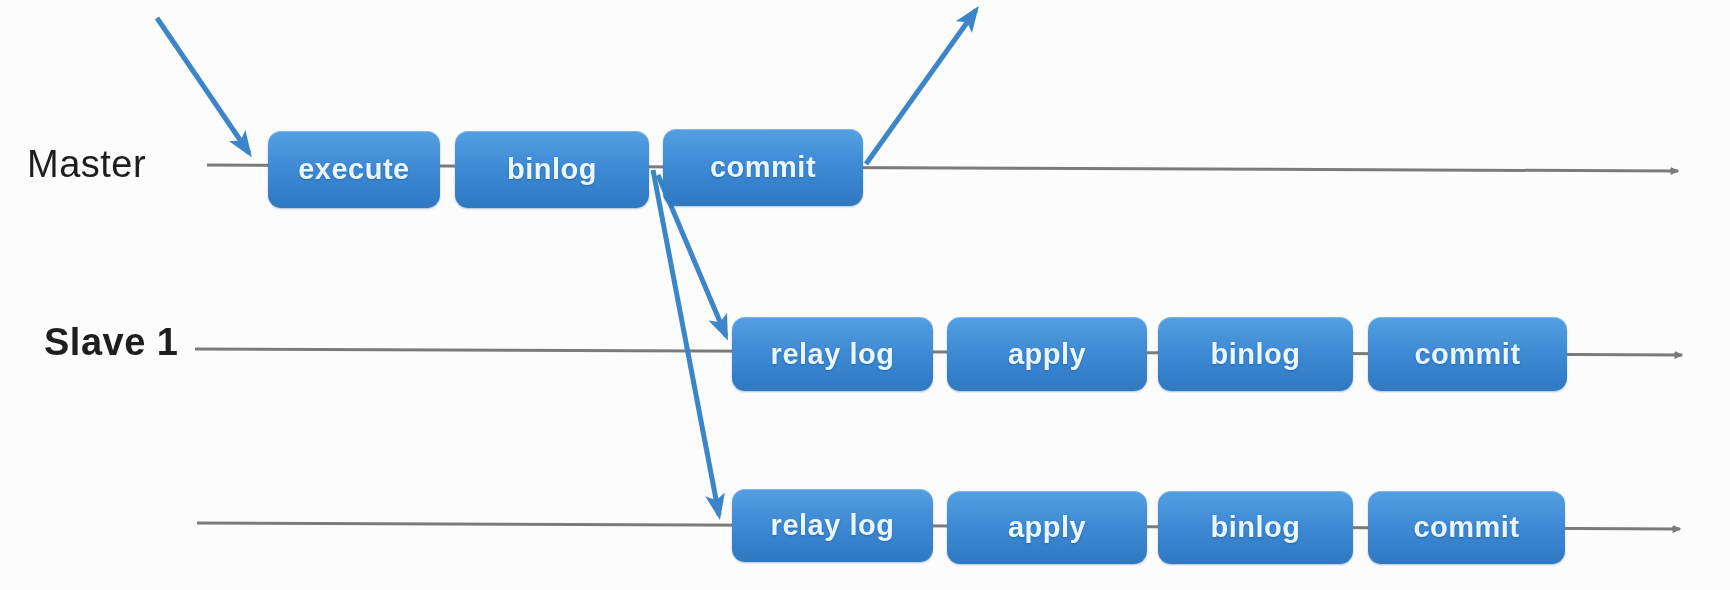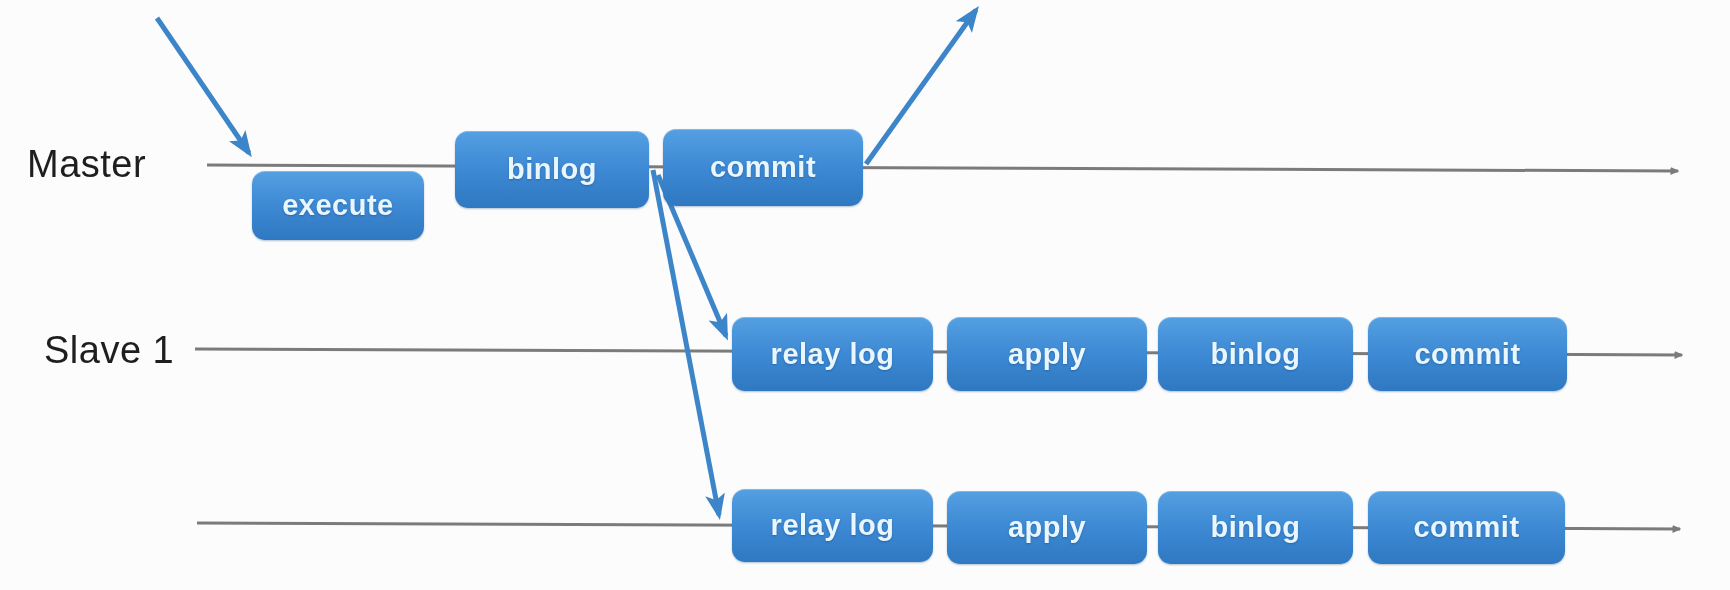--- a/index.html
+++ b/index.html
@@ -67,30 +67,30 @@
         <line x1="197" y1="523" x2="1680" y2="529" stroke="#7b7b7b" stroke-width="3" marker-end="url(#gray-head)"></line>
       </g>
     <g id="flow-group">
         <line x1="157" y1="18" x2="249" y2="153" stroke="#3c85c8" stroke-width="5" marker-end="url(#blue-head)"></line>
         <line x1="866" y1="164" x2="976" y2="10" stroke="#3c85c8" stroke-width="5" marker-end="url(#blue-head)"></line>
         <line x1="658" y1="175" x2="726" y2="336" stroke="#3c85c8" stroke-width="5" marker-end="url(#blue-head)"></line>
         <line x1="653" y1="170" x2="719" y2="515" stroke="#3c85c8" stroke-width="5" marker-end="url(#blue-head)"></line>
       </g>
   </svg>
 <div class="row-label" style="left: 27px; top: 164px;">Master</div>
-    <div class="step-box" style="left: 252px; top: 131px; width: 172px; height: 69px; margin-top: 40px;">
+    <div class="step-box" style="left: 268px; top: 131px; width: 172px; height: 77px;">
       <span>execute</span>
     </div>
     <div class="step-box" style="left: 455px; top: 131px; width: 194px; height: 77px;">
       <span>binlog</span>
     </div>
     <div class="step-box" style="left: 663px; top: 129px; width: 200px; height: 77px;">
       <span>commit</span>
     </div>
-    <div class="row-label" style="left: 44px; top: 350px;">Slave 1</div>
+    <div class="row-label" style="left: 44px; top: 342px; font-weight: bold;">Slave 1</div>
     <div class="step-box" style="left: 732px; top: 317px; width: 201px; height: 74px;">
       <span>relay log</span>
     </div>
     <div class="step-box" style="left: 947px; top: 317px; width: 200px; height: 74px;">
       <span>apply</span>
     </div>
     <div class="step-box" style="left: 1158px; top: 317px; width: 195px; height: 74px;">
       <span>binlog</span>
     </div>
     <div class="step-box" style="left: 1368px; top: 317px; width: 199px; height: 74px;">

